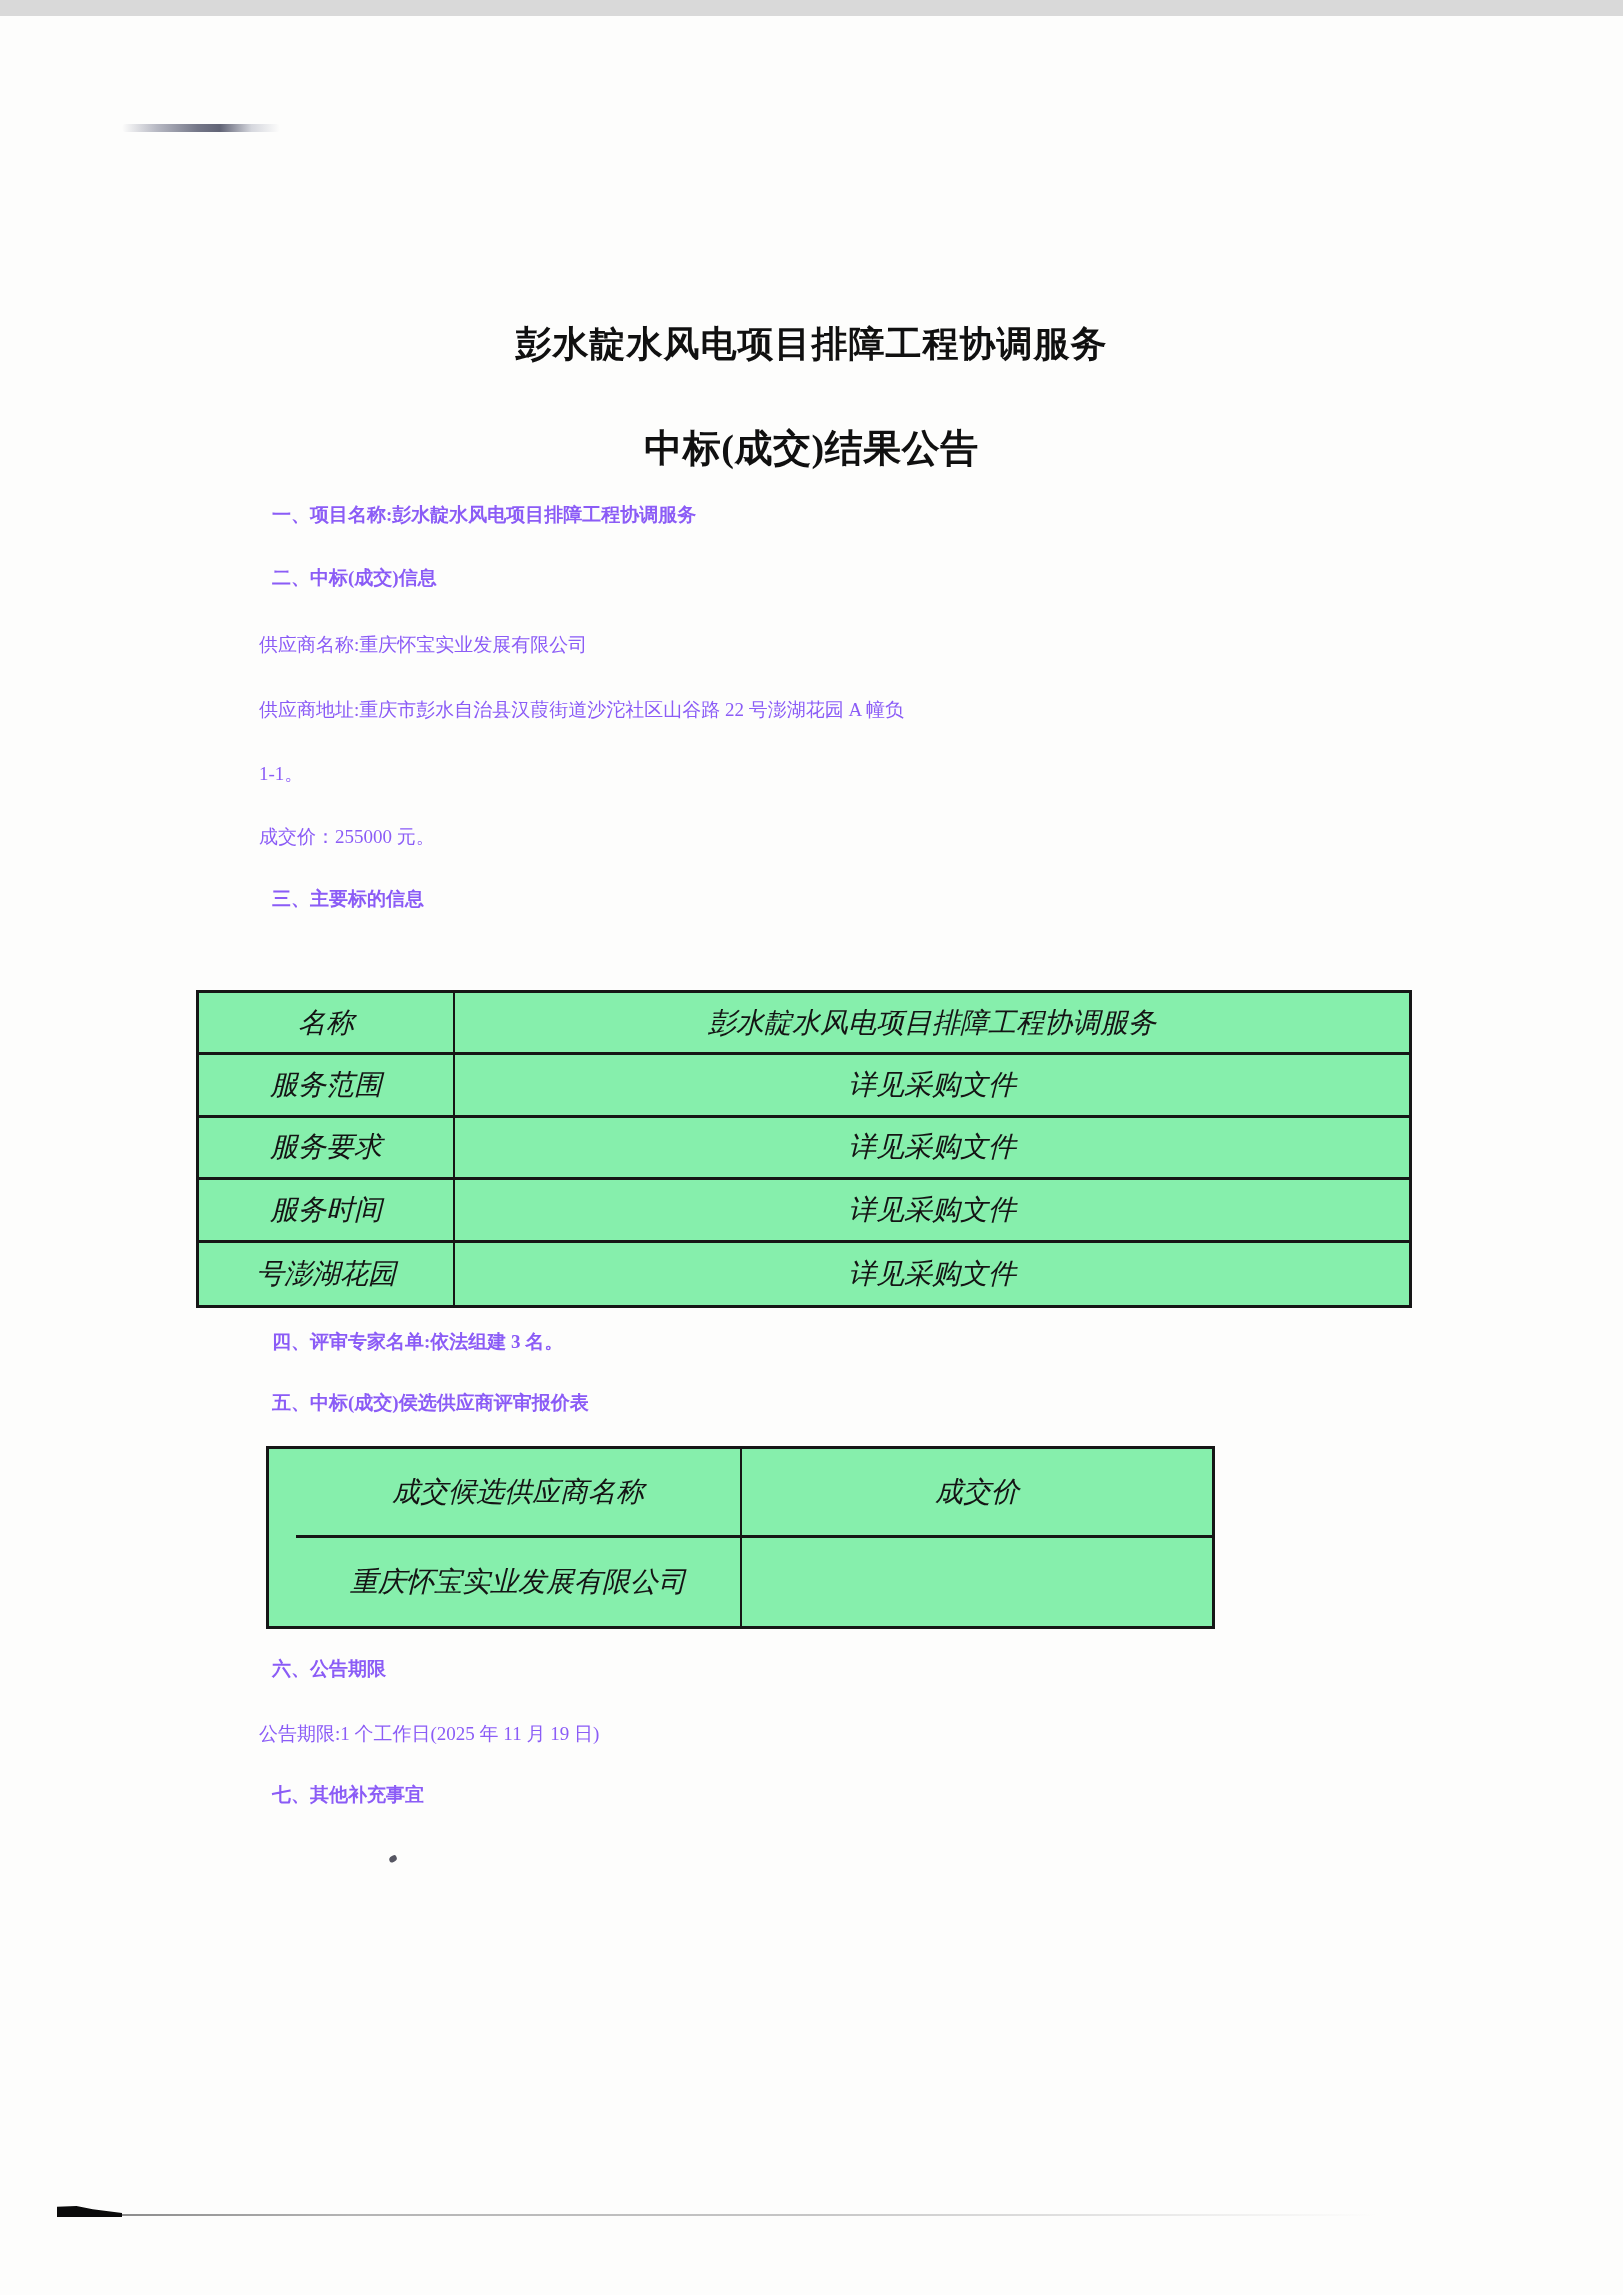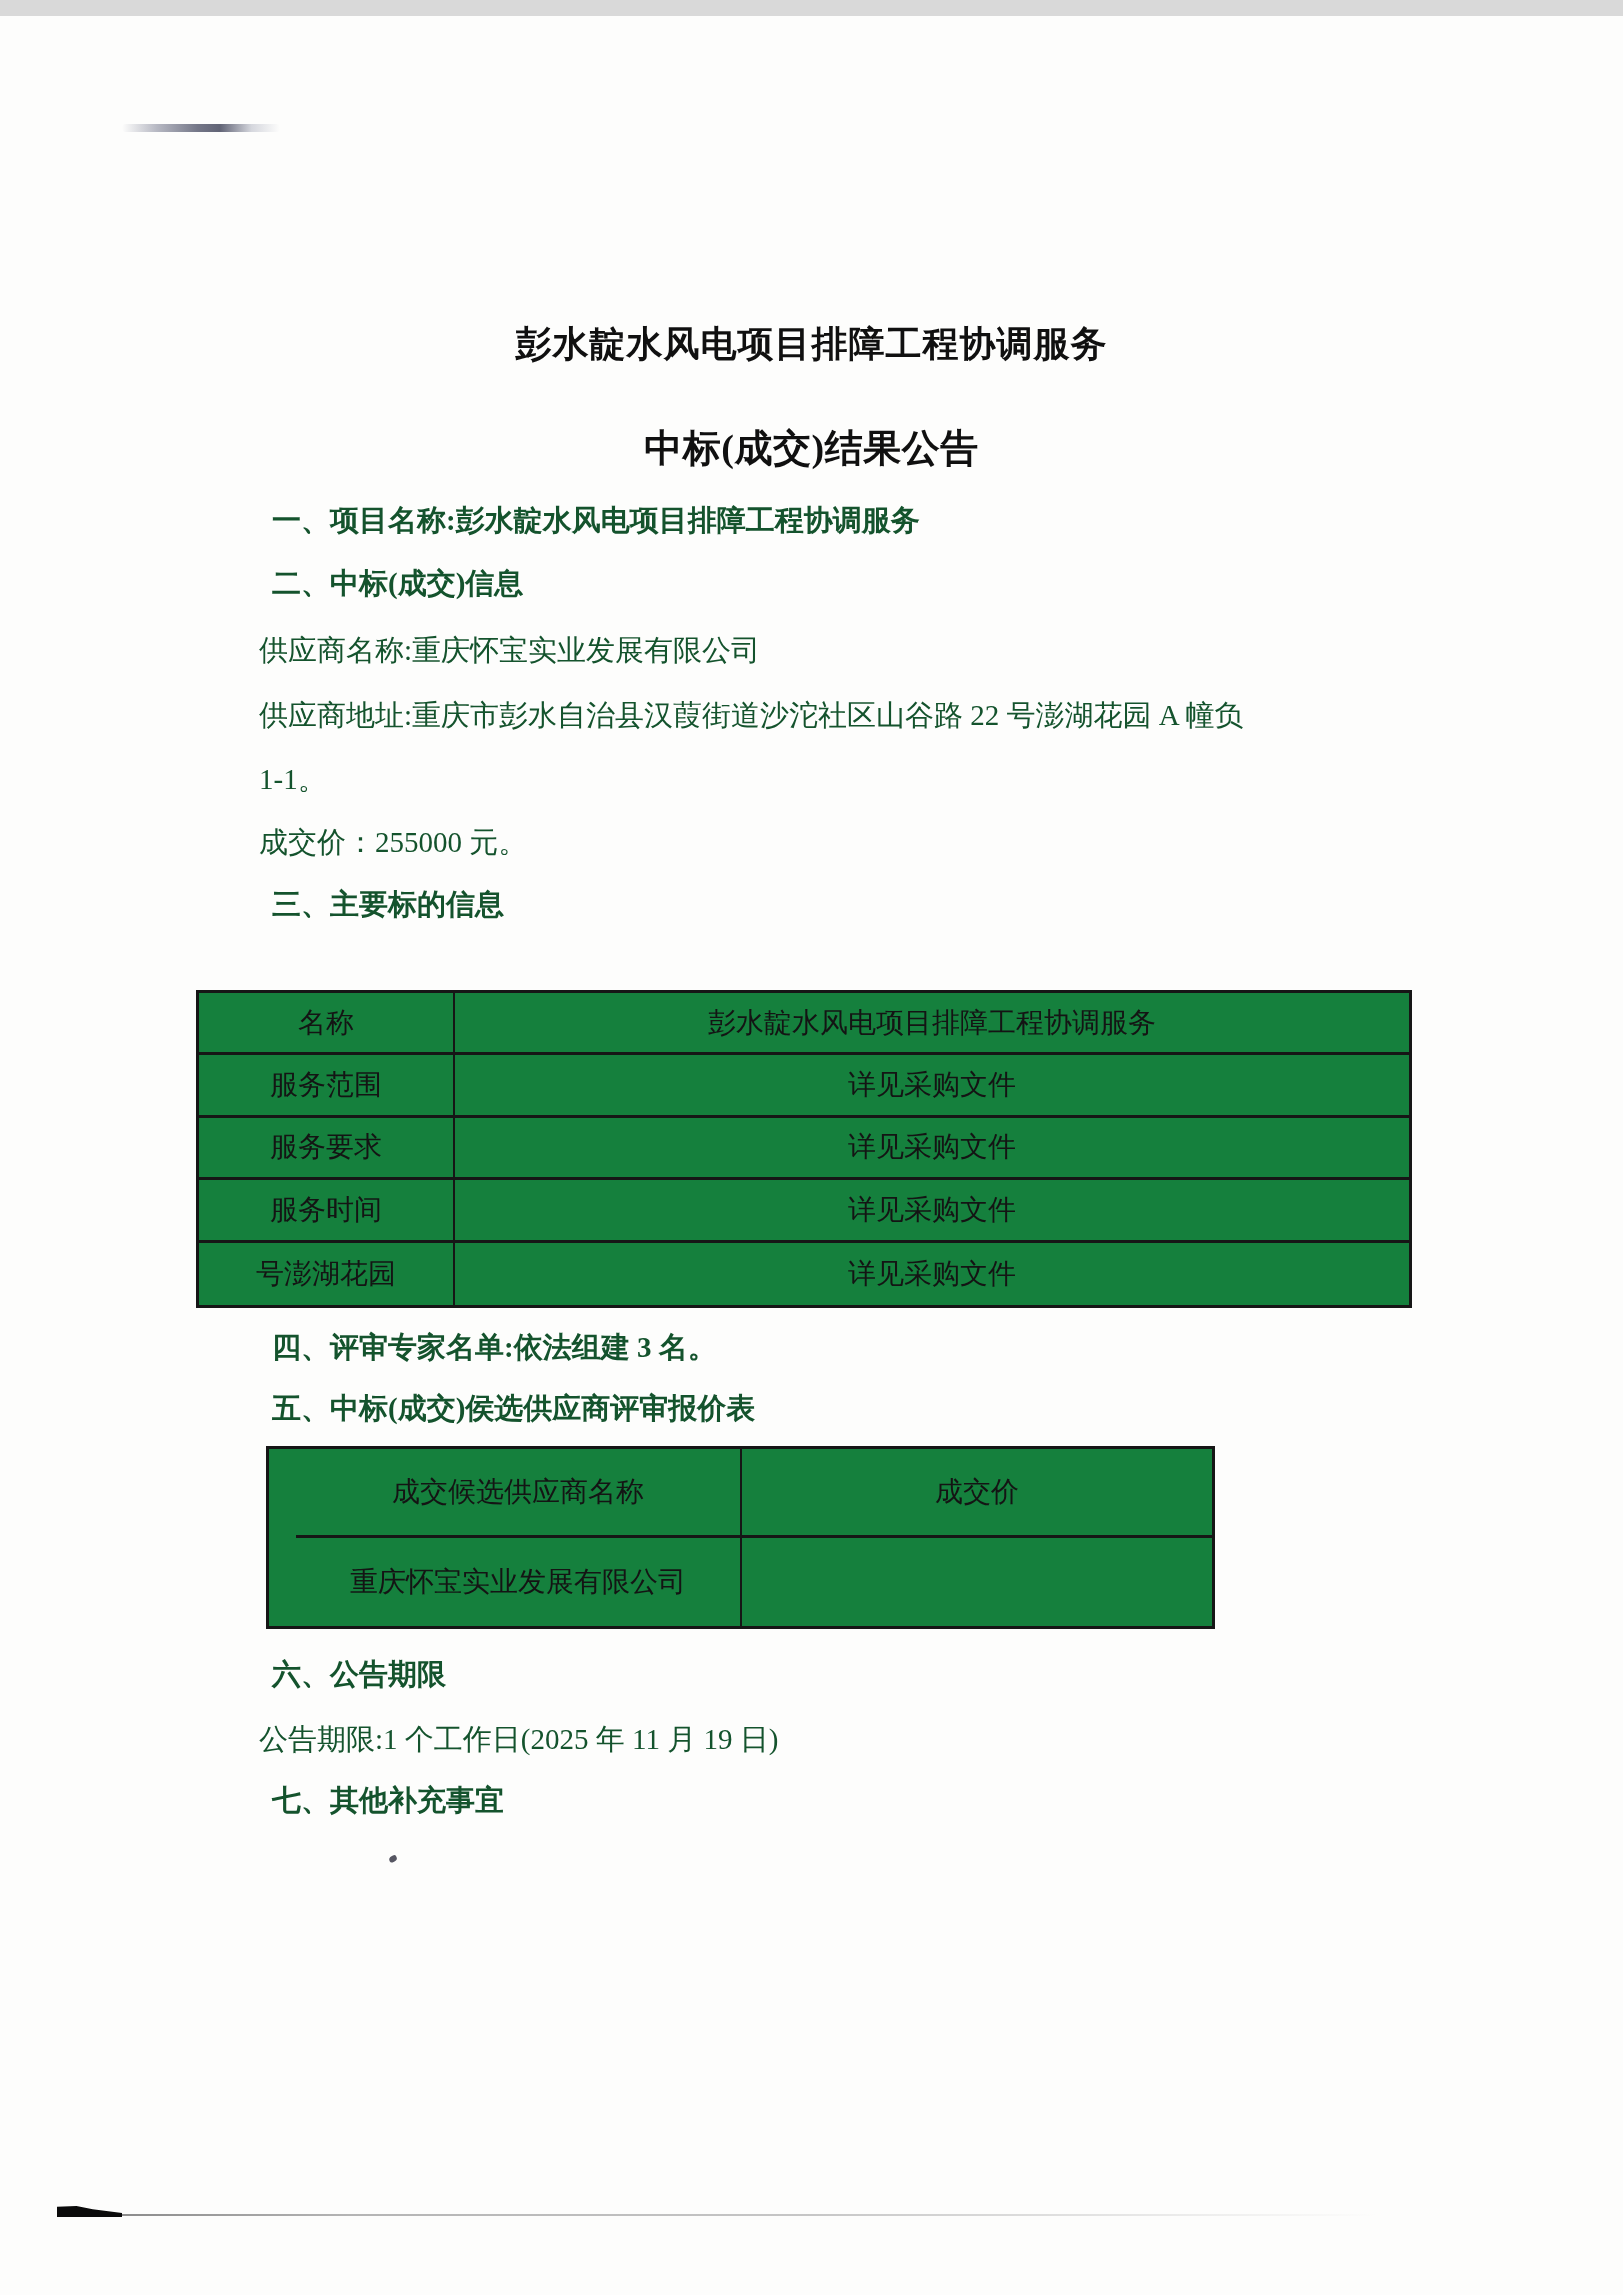--- a/index.html
+++ b/index.html
@@ -22,34 +22,35 @@
     font-weight: bold;
     white-space: nowrap;
     color: #101010;
   }
   .t1 { top: 304px; font-size: 36px; letter-spacing: 1px; }
   .t2 { top: 407px; font-size: 38px; letter-spacing: 0.5px; }
 
   .line {
     position: absolute;
     white-space: nowrap;
-    font-size: 29px;
+    font-size: 19px;
     line-height: 1.15;
-    color: #14532d;
+    color: #8b5cf6;
   }
   .hd { font-weight: bold; left: 272px; }
   .para { left: 259px; }
 
   
   .scan-table {
     position: absolute;
     display: grid;
     border: 3.6px solid #161616;
-    background: #15803d;
+    background: #86efac;
     box-sizing: border-box;
+    font-style: italic;
   }
   .scan-table .cell {
     display: flex;
     align-items: center;
     justify-content: center;
     font-size: 28px;
     text-align: center;
     white-space: nowrap;
     box-sizing: border-box;
     color: #141414;

